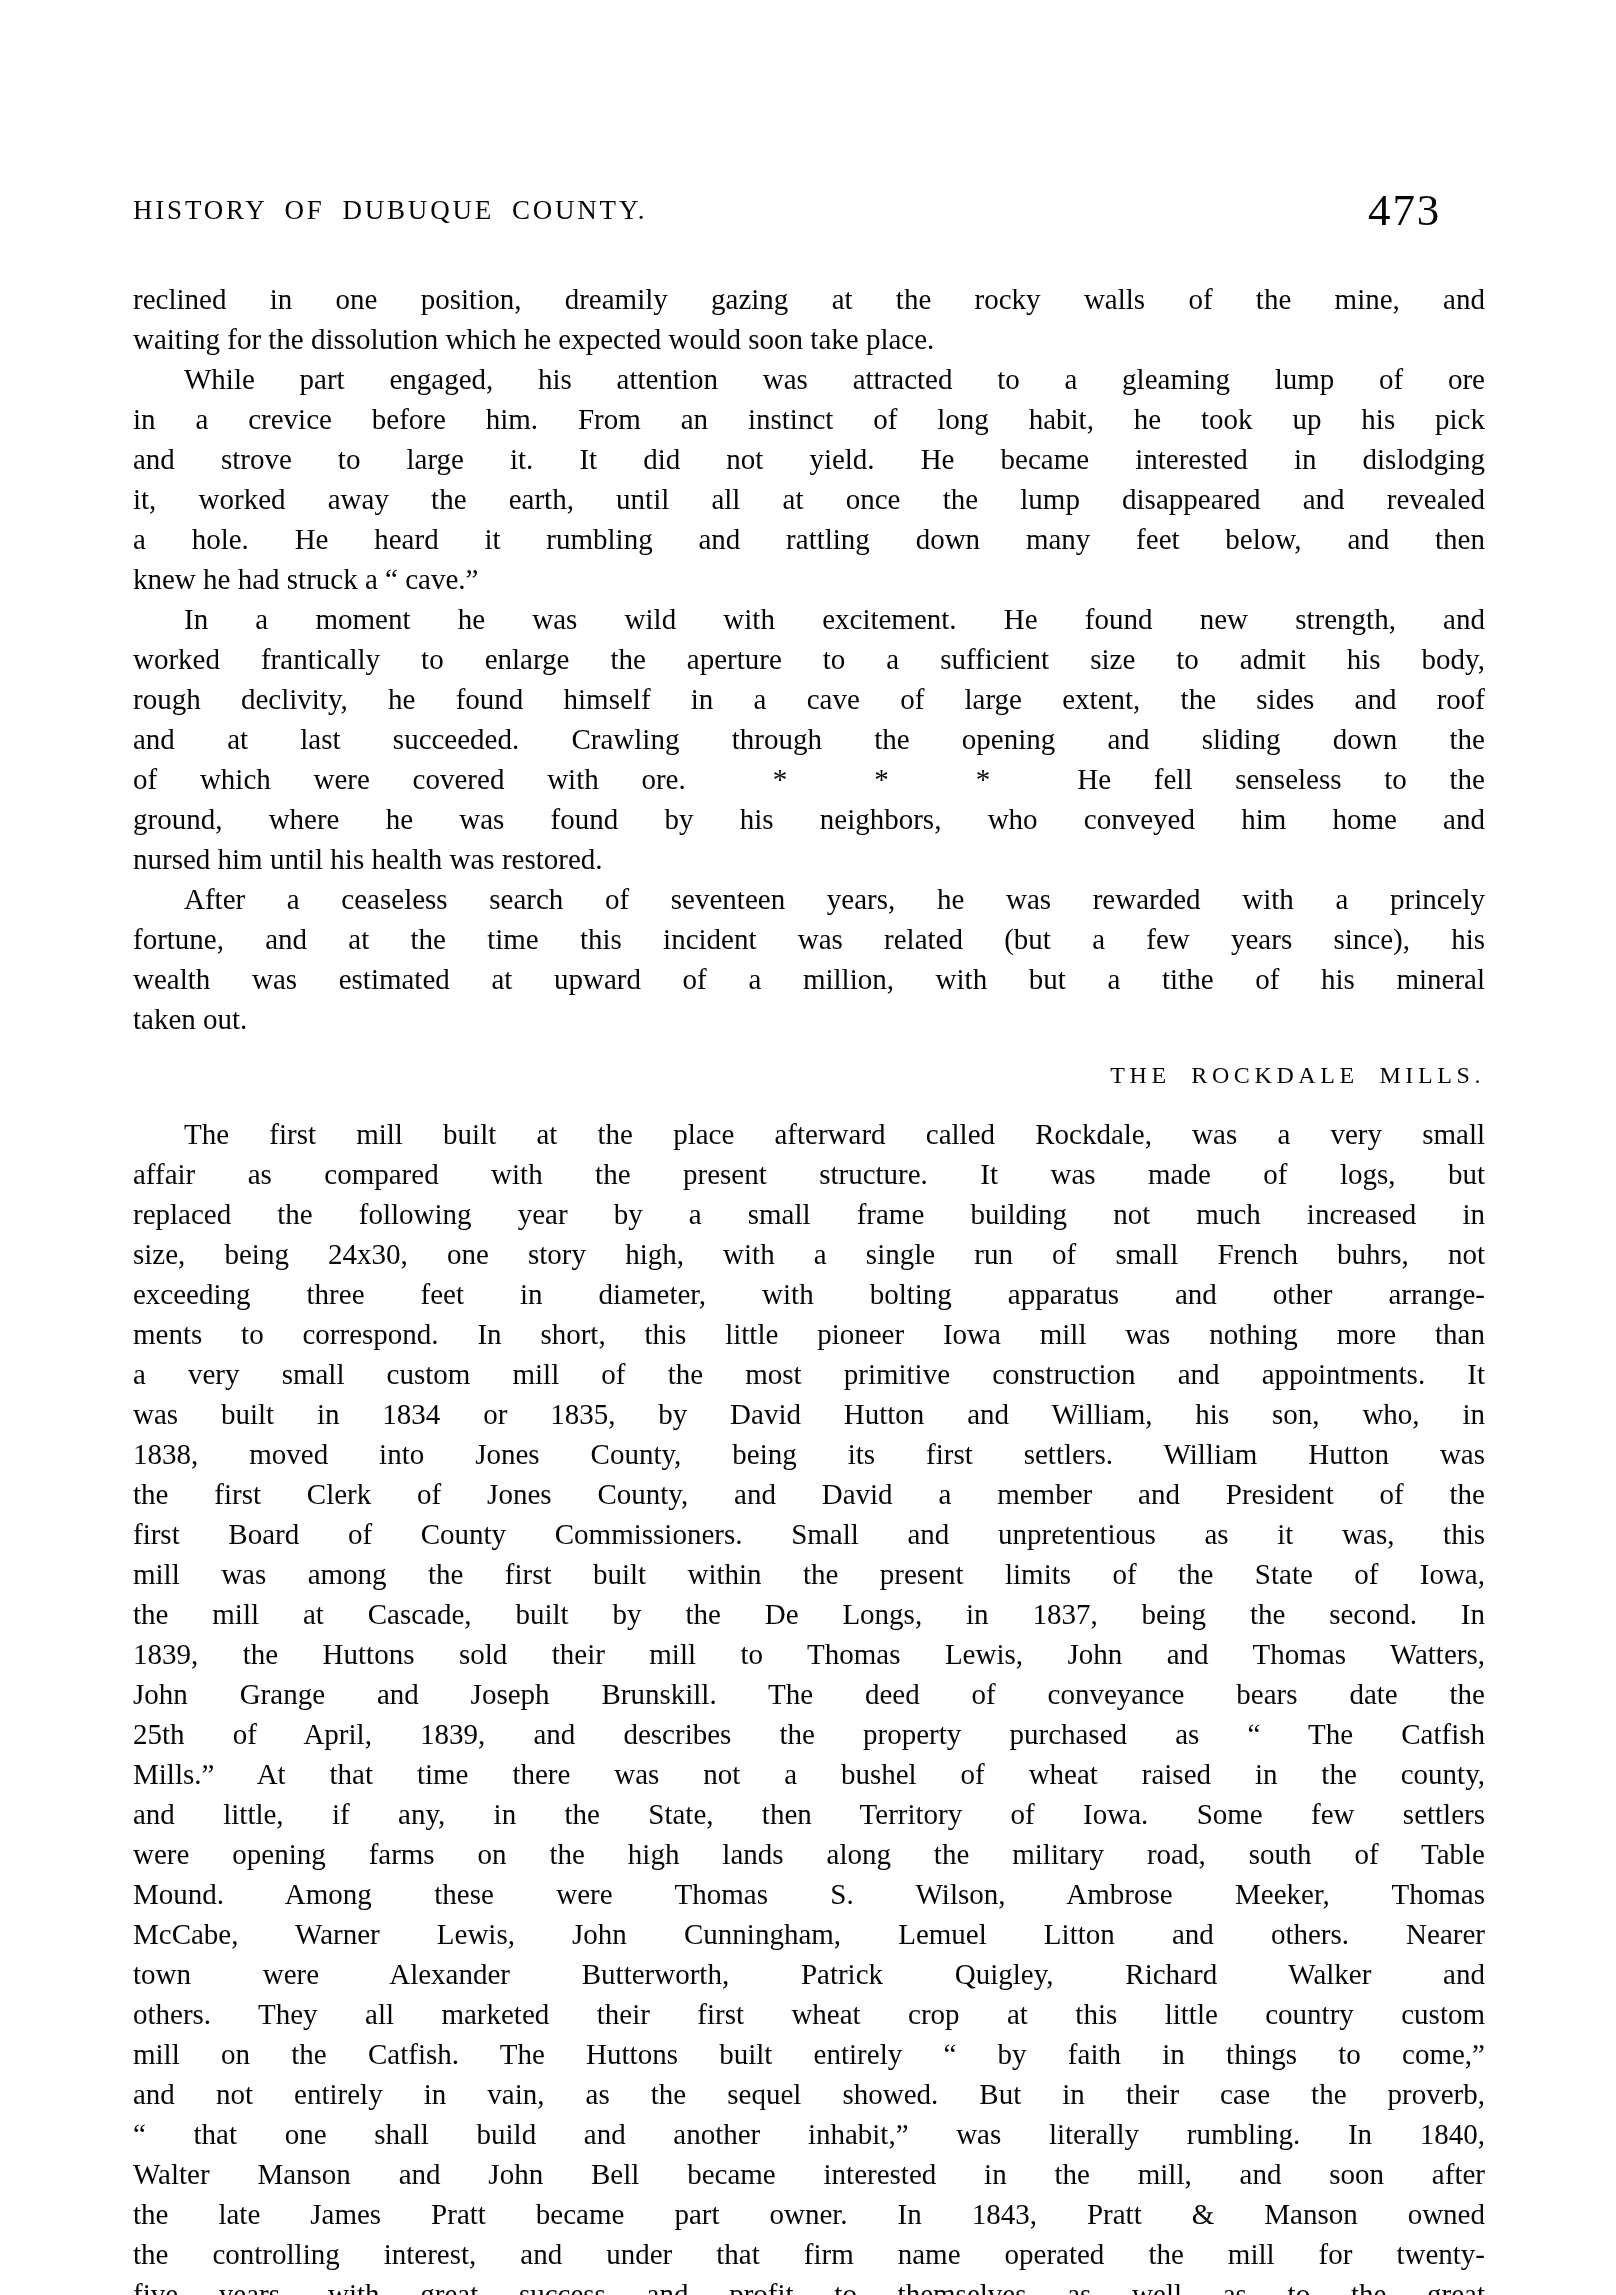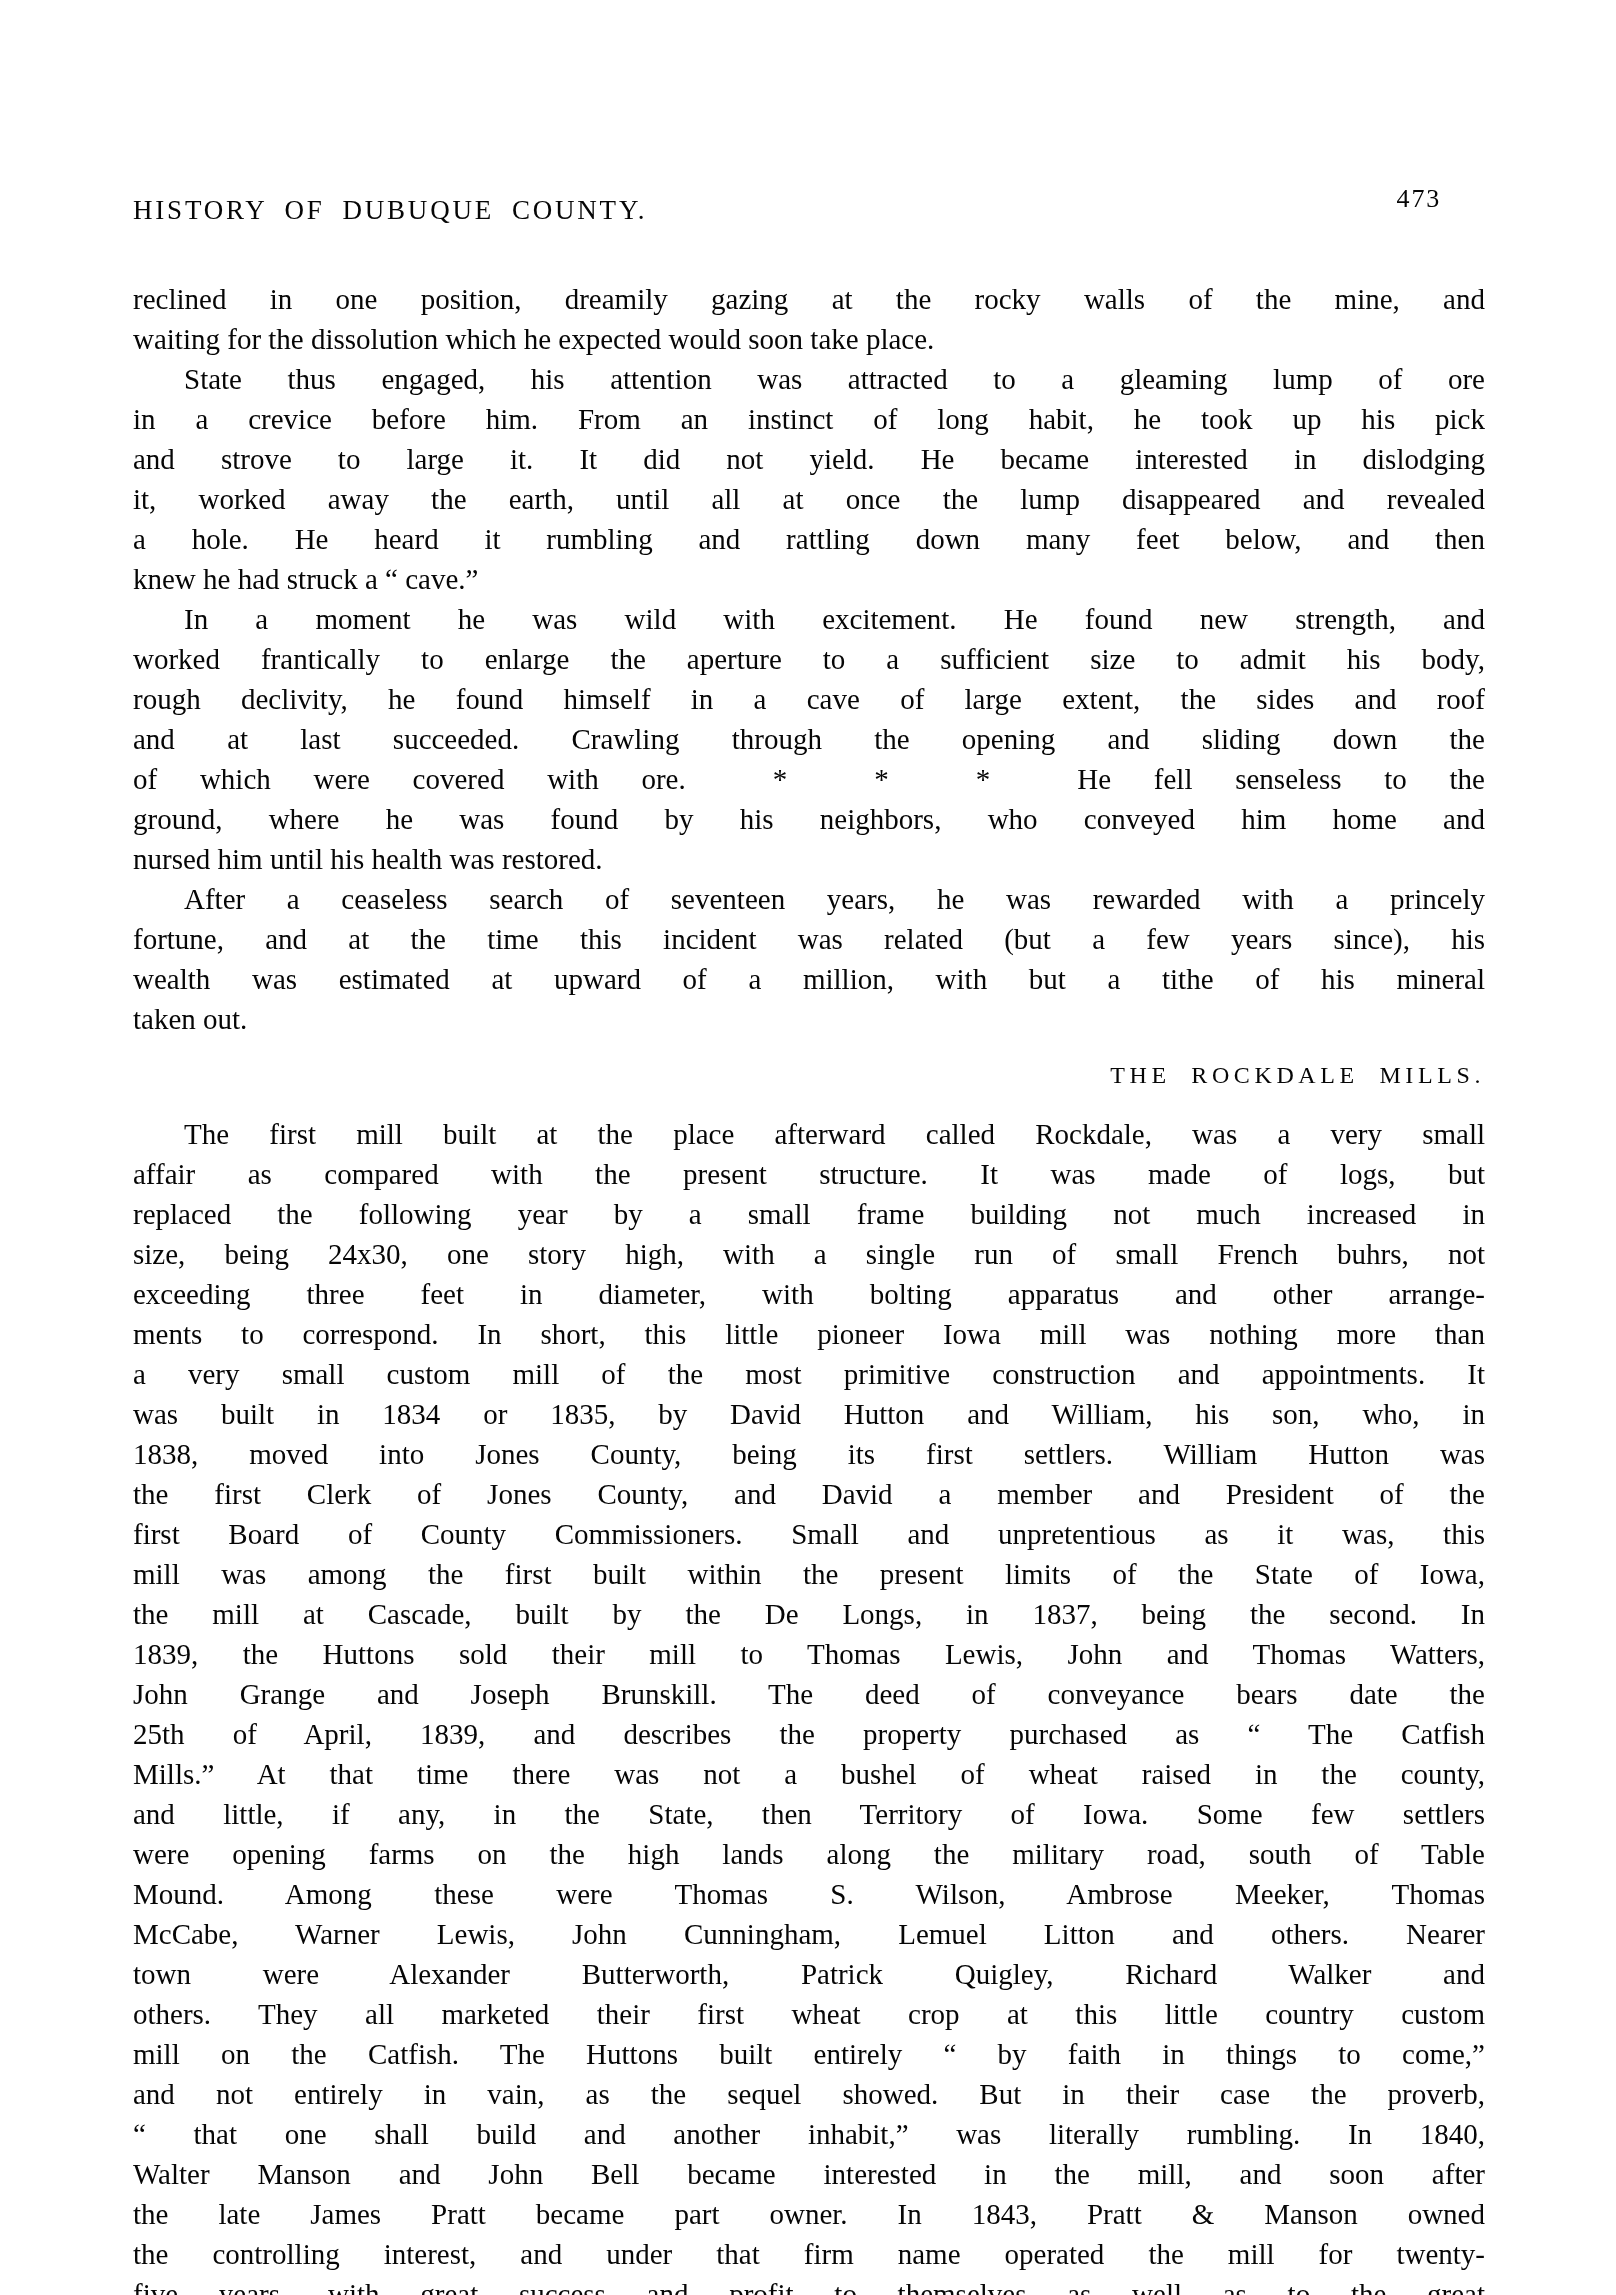--- a/index.html
+++ b/index.html
@@ -31,21 +31,21 @@
     text-align: left;
     font-size: 27px;
     letter-spacing: 2.8px;
     word-spacing: 8.3px;
     white-space: nowrap;
   }
   .page-number {
     position: absolute;
     right: 44px;
     top: 0;
-    font-size: 26px;
+    font-size: 45px;
     letter-spacing: 1.8px;
   }
   .body-text {
     font-size: 29px;
     line-height: 40px;
   }
   .line {
     text-align: justify;
     text-align-last: justify;
     white-space: normal;
@@ -76,21 +76,21 @@
     <div class="page-number">473</div>
   </div>
 
   <div class="body-text">
     <div id="para-group-1">
         <div>
           <div class="line">reclined in one position, dreamily gazing at the rocky walls of the mine, and</div>
           <div class="line para-last">waiting for the dissolution which he expected would soon take place.</div>
         </div>
         <div>
-          <div class="line indent">State thus engaged, his attention was attracted to a gleaming lump of ore</div>
+          <div class="line indent">While part engaged, his attention was attracted to a gleaming lump of ore</div>
           <div class="line">in a crevice before him.  From an instinct of long habit, he took up his pick</div>
           <div class="line">and strove to large it.  It did not yield.  He became interested in dislodging</div>
           <div class="line">it, worked away the earth, until all at once the lump disappeared and revealed</div>
           <div class="line">a hole.  He heard it rumbling and rattling down many feet below, and then</div>
           <div class="line para-last">knew he had struck a “ cave.”</div>
         </div>
         <div>
           <div class="line indent">In a moment he was wild with excitement.  He found new strength, and</div>
           <div class="line">worked frantically to enlarge the aperture to a sufficient size to admit his body,</div>
           <div class="line">rough declivity, he found himself in a cave of large extent, the sides and roof</div>

